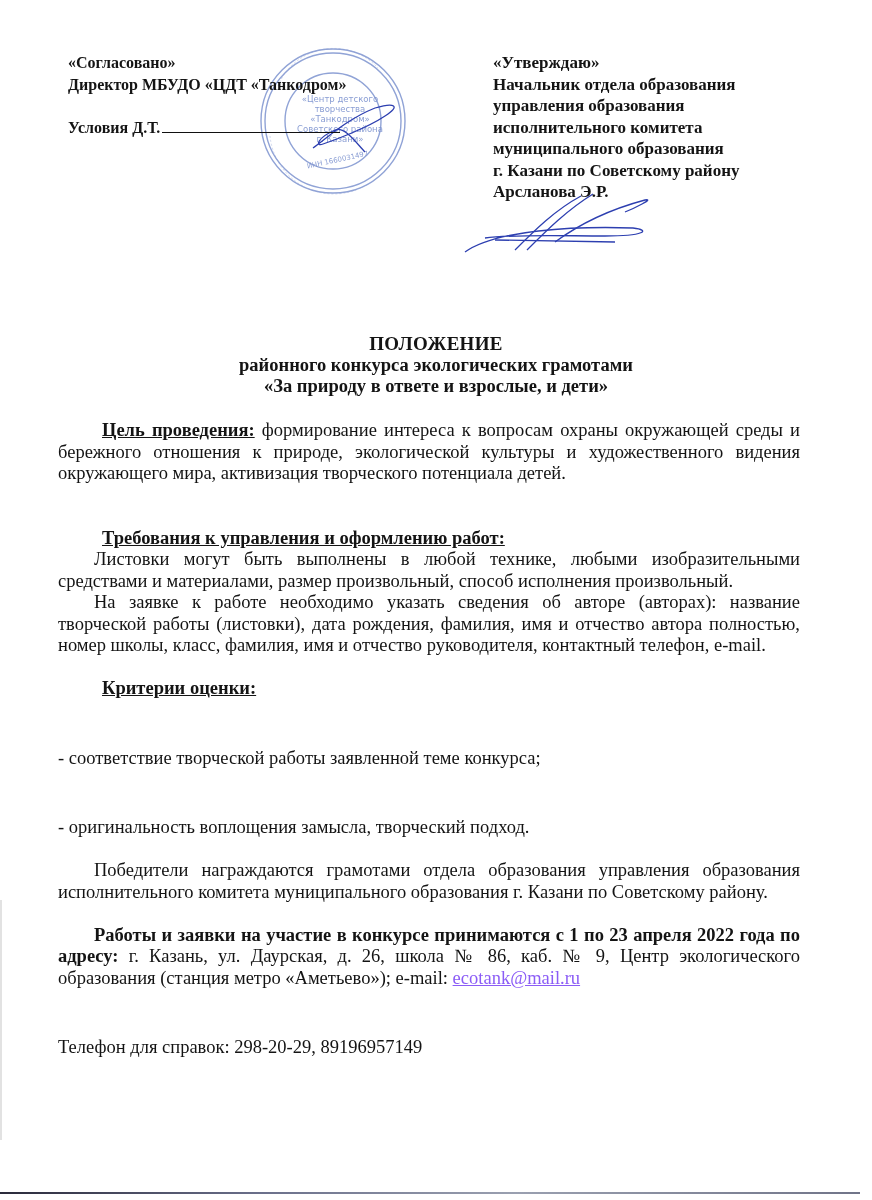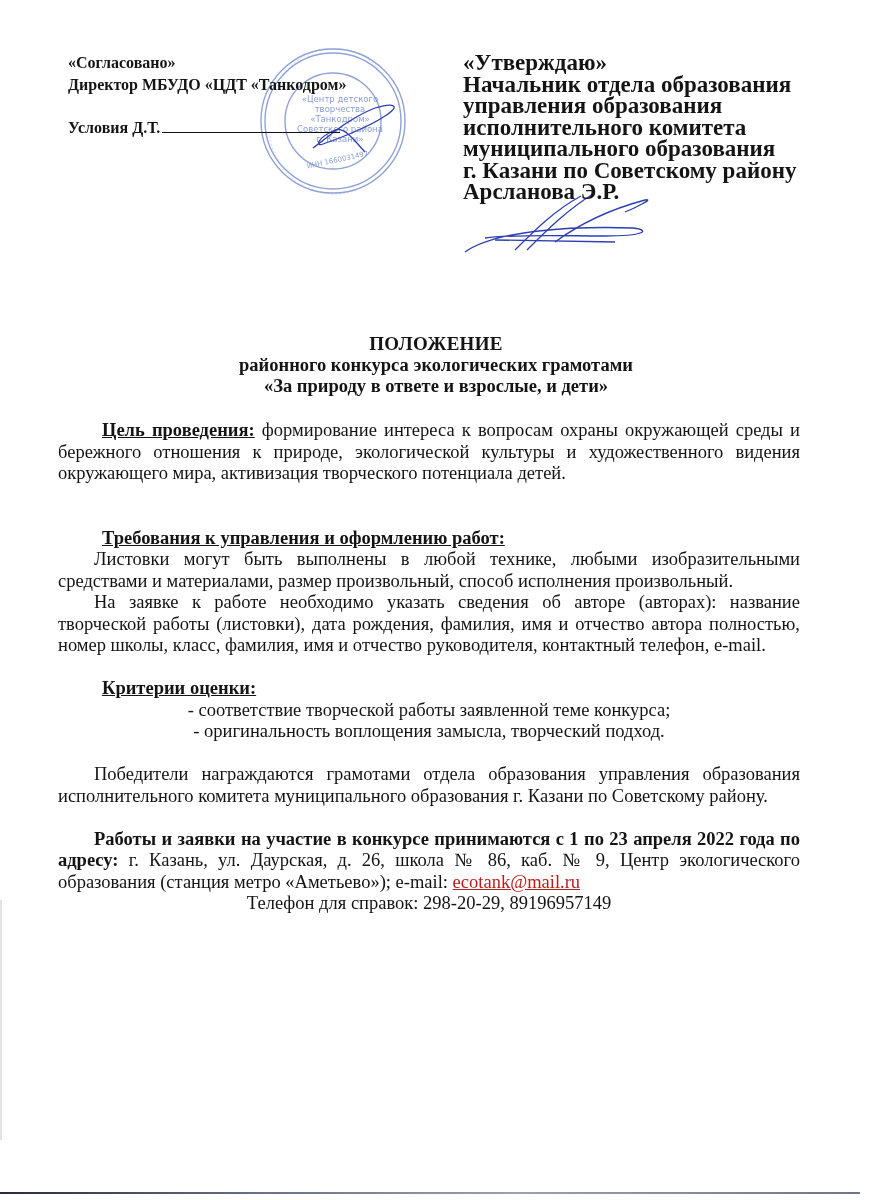--- a/index.html
+++ b/index.html
@@ -2,39 +2,39 @@
 <html><head>
 <meta charset="utf-8">
 <style>
   html, body { margin: 0; padding: 0; }
   body {
     width: 872px; height: 1200px; background: #ffffff; position: relative; overflow: hidden;
     font-family: "Liberation Serif", "DejaVu Serif", serif; color: #141414;
   }
   .page { position: absolute; left: 0; top: 0; width: 872px; height: 1200px; }
   .col-left { position: absolute; left: 68px; top: 52px; width: 380px; font-weight: bold; font-size: 16px; line-height: 21.5px; }
-  .col-right { position: absolute; left: 463px; top: 52px; width: 360px; font-weight: bold; font-size: 23px; line-height: 21.5px; }
+  .col-right { position: absolute; left: 493px; top: 52px; width: 360px; font-weight: bold; font-size: 17px; line-height: 21.5px; }
   .sig-line { display: inline-block; width: 178px; border-bottom: 1.5px solid #111; vertical-align: baseline; margin-left: 2px; height: 14px; }
   .gap { height: 21.5px; }
 
   .stamp { position: absolute; left: 258px; top: 46px; width: 150px; height: 150px; }
   .sig1 { position: absolute; left: 305px; top: 100px; width: 100px; height: 60px; }
   .sig2 { position: absolute; left: 455px; top: 190px; width: 210px; height: 70px; }
 
   .title-block { position: absolute; left: 0; top: 333px; width: 872px; text-align: center; font-weight: bold; font-size: 18.5px; line-height: 21.5px; }
   .title-main { font-size: 19px; letter-spacing: 0.3px; }
 
   .body { position: absolute; left: 58px; top: 420px; width: 742px; font-size: 18.5px; line-height: 21.5px; text-align: justify; }
   .para { margin: 0; }
   .para.indent { text-indent: 36px; }
   .lbl { font-weight: bold; text-decoration: underline; margin-left: 44px; }
   .bold { font-weight: bold; }
   .spacer { height: 21.5px; }
-  .link { text-decoration: underline; color: #b91c1c; }
-  .list-line { text-align: center; }
+  .link { text-decoration: underline; color: #8b5cf6; }
+  .list-line { text-align: left; margin-top: 48px; }
 
   .bottom-line { position: absolute; left: 0; top: 1192px; width: 860px; height: 2px; background: linear-gradient(90deg, #2a2a3a, #6a6f8a 30%, #9aa0b0 60%, #707488); }
   .left-edge { position: absolute; left: 0; top: 900px; width: 2px; height: 240px; background: #e2e2e2; }
 </style>
 </head>
 <body>
 
 <div class="page">
 
   <svg class="stamp" viewBox="0 0 150 150">

